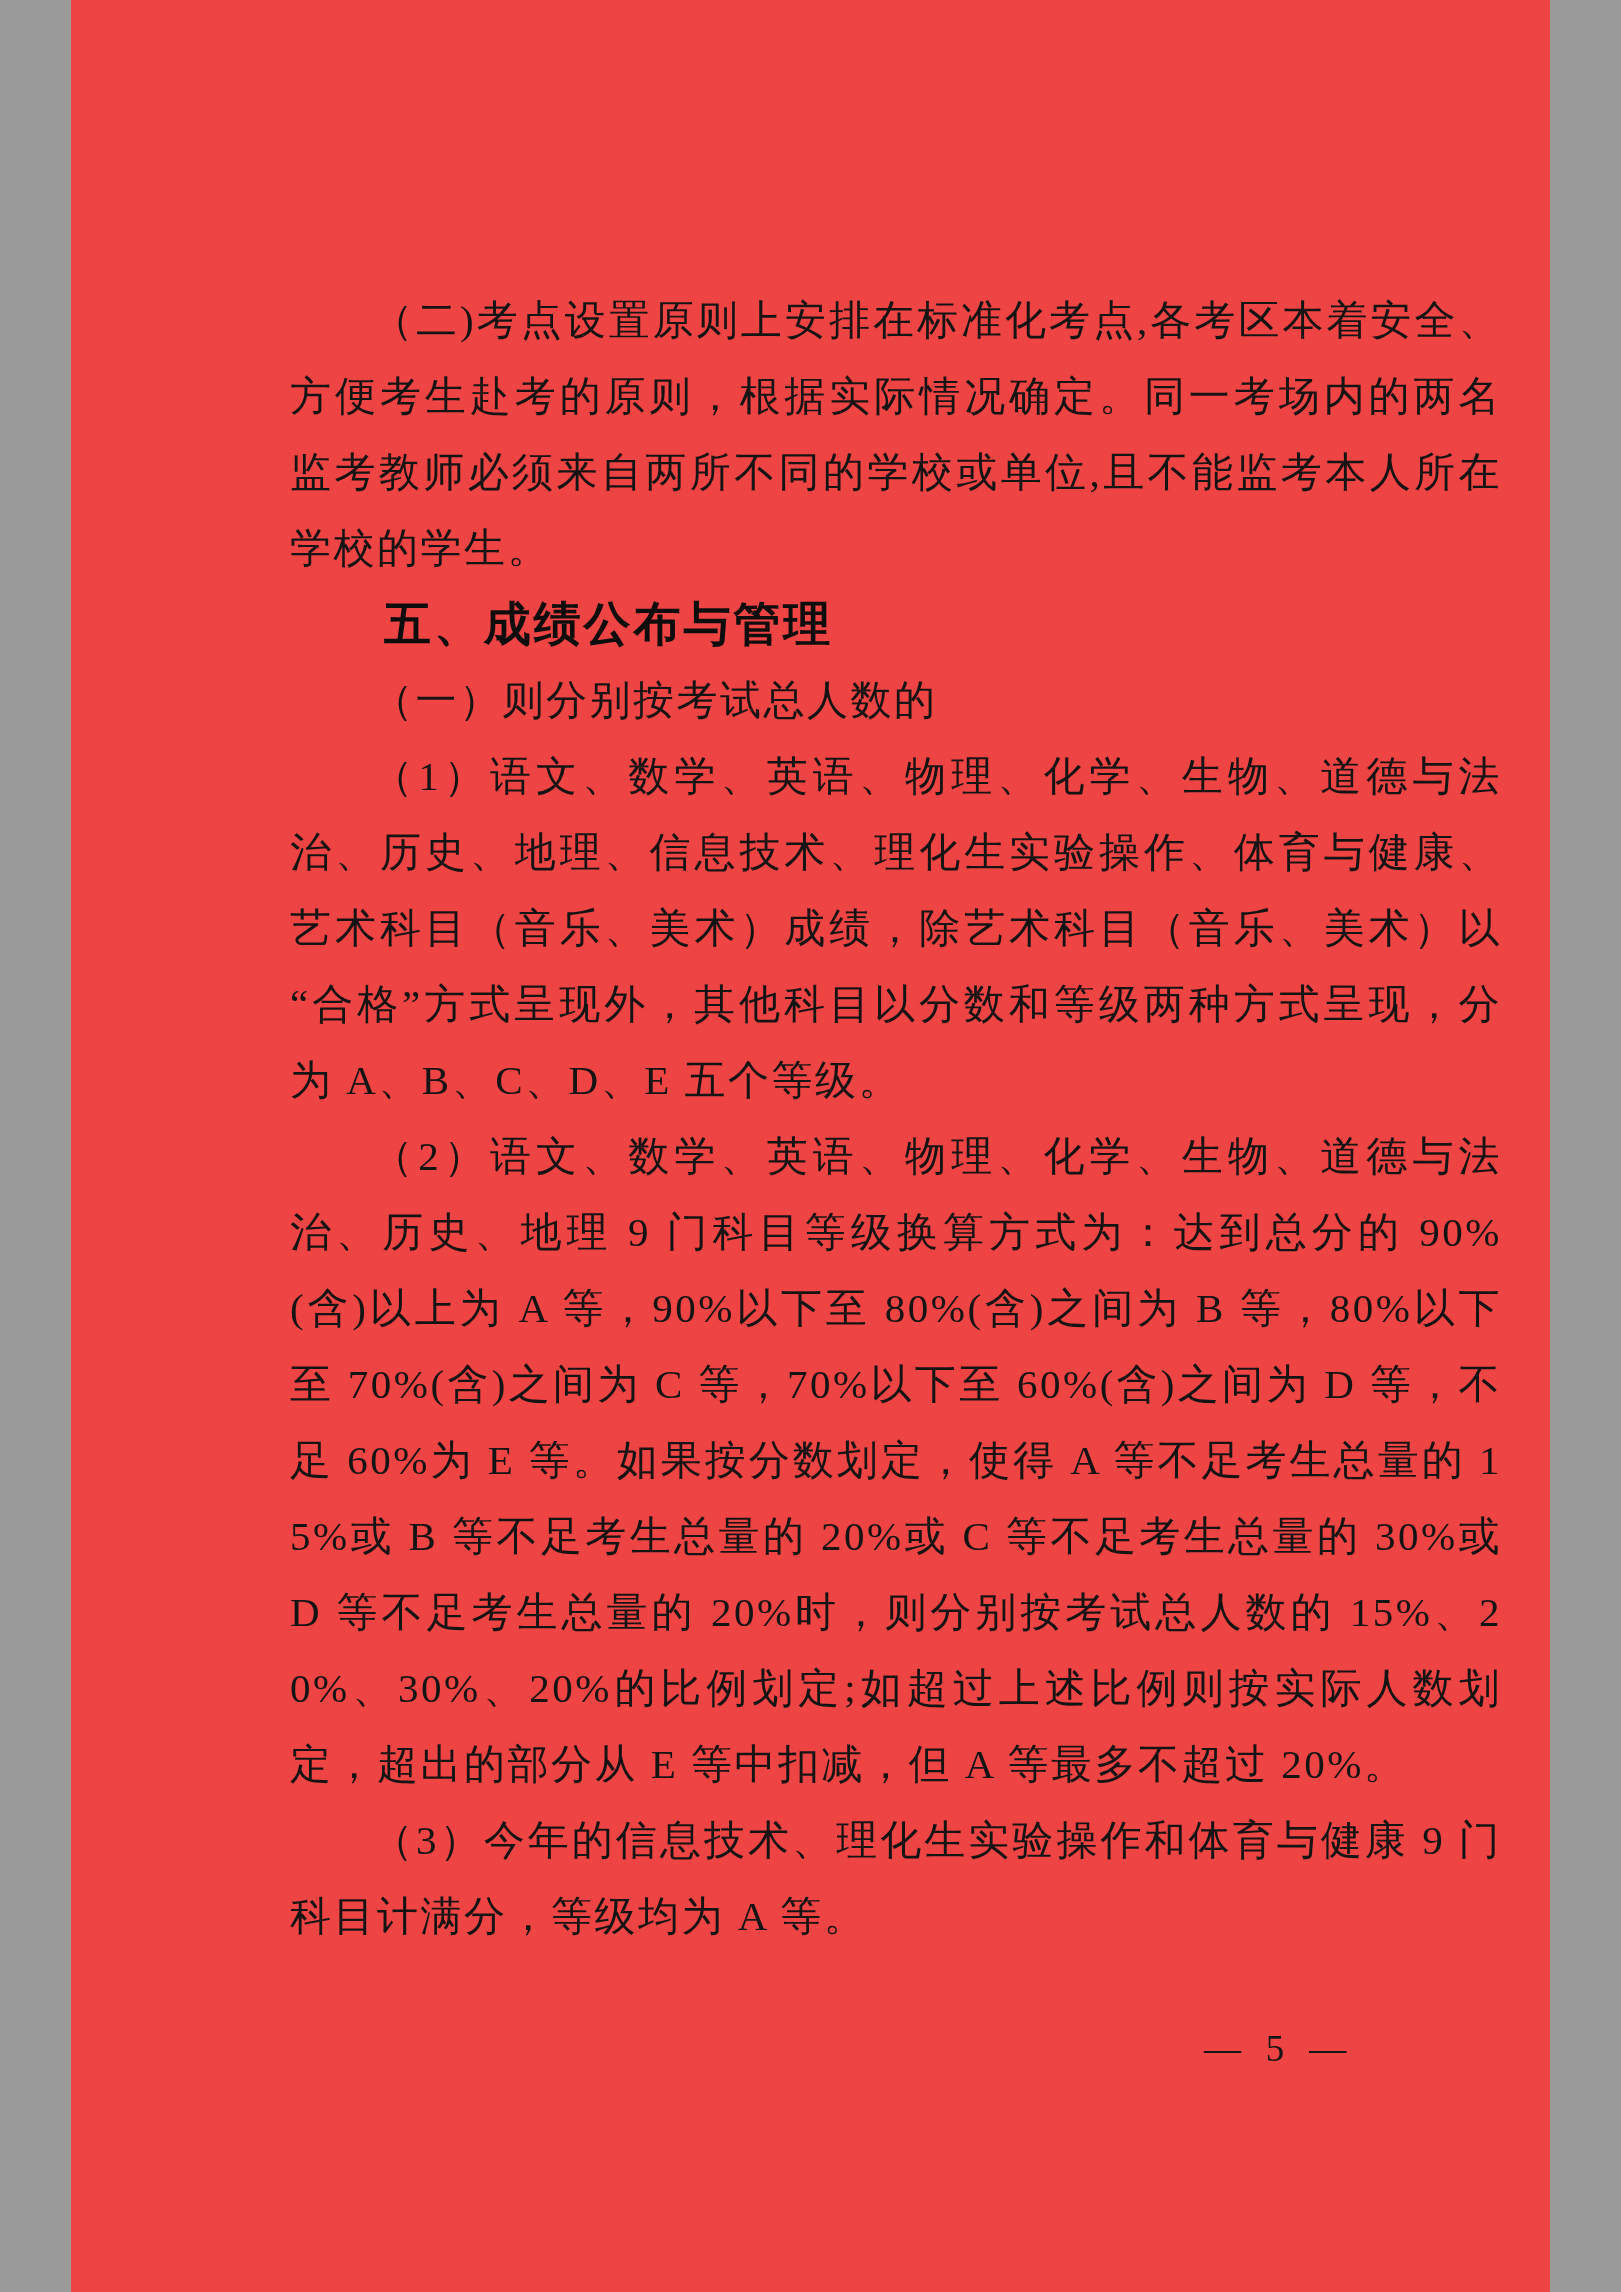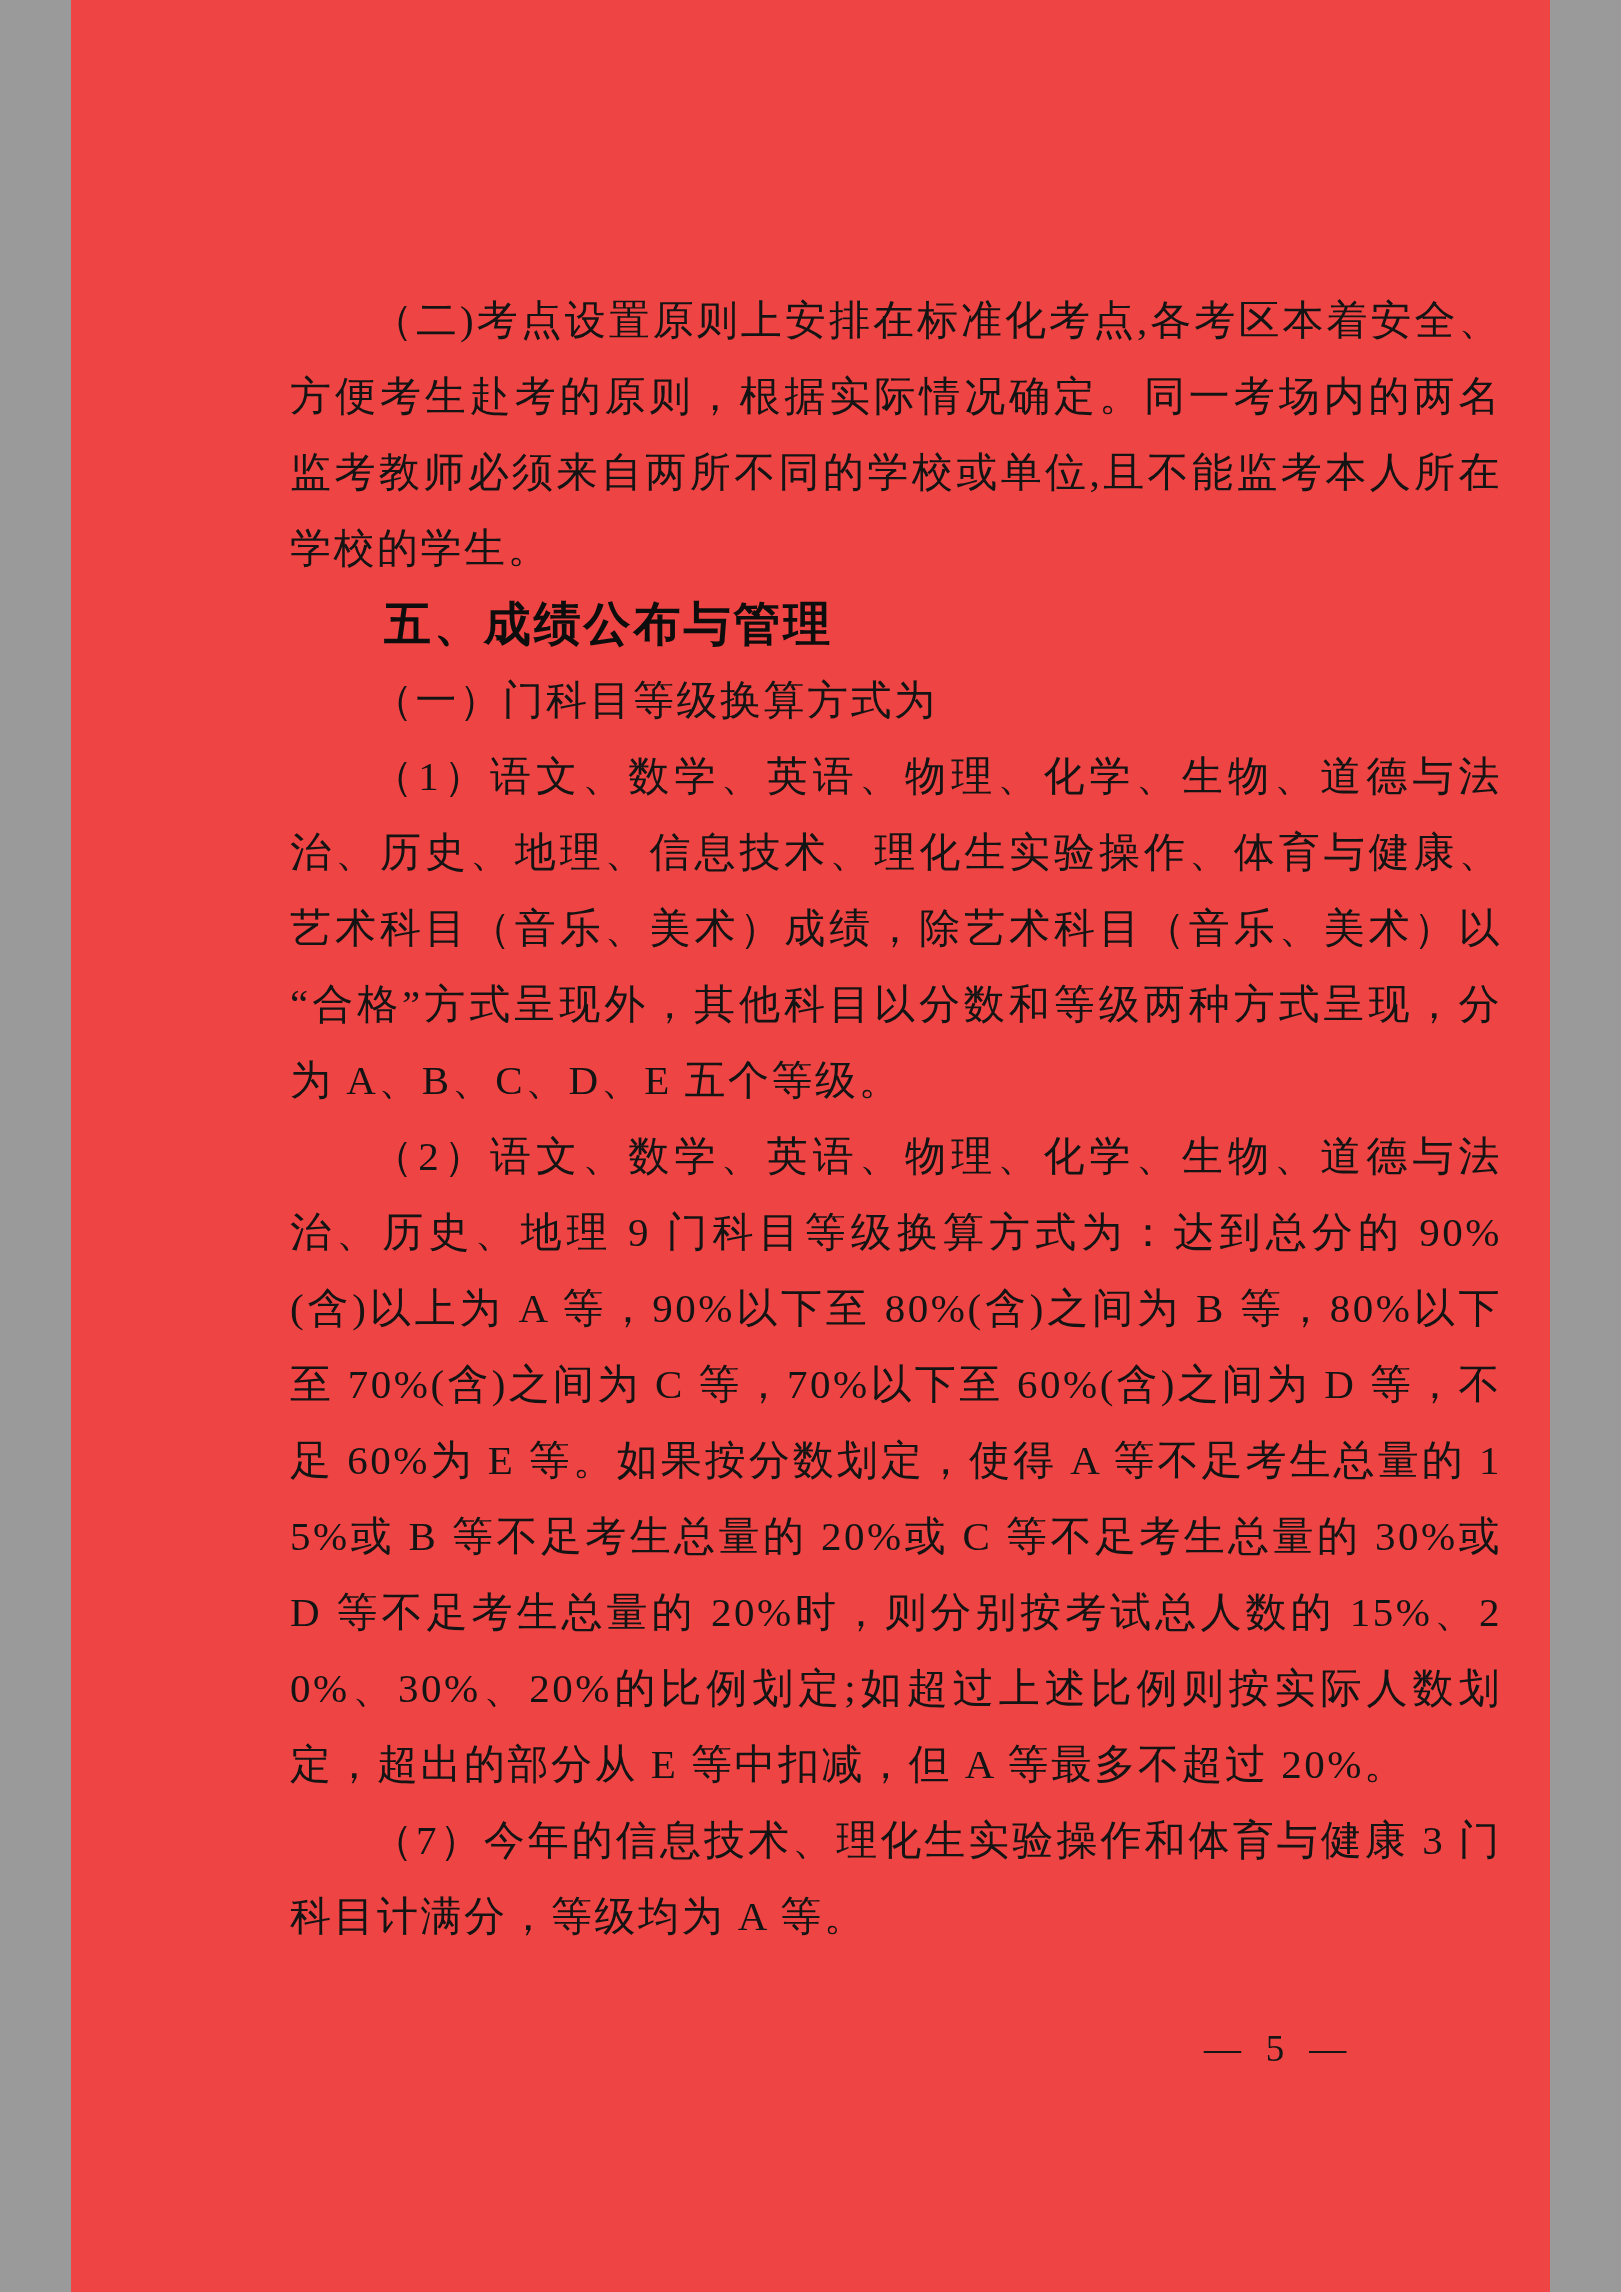--- a/index.html
+++ b/index.html
@@ -54,20 +54,20 @@
     white-space: nowrap;
   }
 </style>
 </head>
 <body>
 
 <div class="page">
   <div class="content">
     <p class="body-para">（二)考点设置原则上安排在标准化考点,各考区本着安全、方便考生赴考的原则，根据实际情况确定。同一考场内的两名监考教师必须来自两所不同的学校或单位,且不能监考本人所在学校的学生。</p>
     <h2 class="section-heading">五、成绩公布与管理</h2>
-    <p class="body-para">（一）门科目等级换算方式为</p>
+    <p class="body-para">（一）则分别按考试总人数的</p>
     <p class="body-para">（1）语文、数学、英语、物理、化学、生物、道德与法治、历史、地理、信息技术、理化生实验操作、体育与健康、艺术科目（音乐、美术）成绩，除艺术科目（音乐、美术）以“合格”方式呈现外，其他科目以分数和等级两种方式呈现，分为 A、B、C、D、E 五个等级。</p>
     <p class="body-para">（2）语文、数学、英语、物理、化学、生物、道德与法治、历史、地理 9 门科目等级换算方式为：达到总分的 90%(含)以上为 A 等，90%以下至 80%(含)之间为 B 等，80%以下至 70%(含)之间为 C 等，70%以下至 60%(含)之间为 D 等，不足 60%为 E 等。如果按分数划定，使得 A 等不足考生总量的 15%或 B 等不足考生总量的 20%或 C 等不足考生总量的 30%或 D 等不足考生总量的 20%时，则分别按考试总人数的 15%、20%、30%、20%的比例划定;如超过上述比例则按实际人数划定，超出的部分从 E 等中扣减，但 A 等最多不超过 20%。</p>
-    <p class="body-para">（7）今年的信息技术、理化生实验操作和体育与健康 3 门科目计满分，等级均为 A 等。</p>
+    <p class="body-para">（3）今年的信息技术、理化生实验操作和体育与健康 9 门科目计满分，等级均为 A 等。</p>
   </div>
   <div class="page-number">— 5 —</div>
 </div>
 
 
 </body></html>

